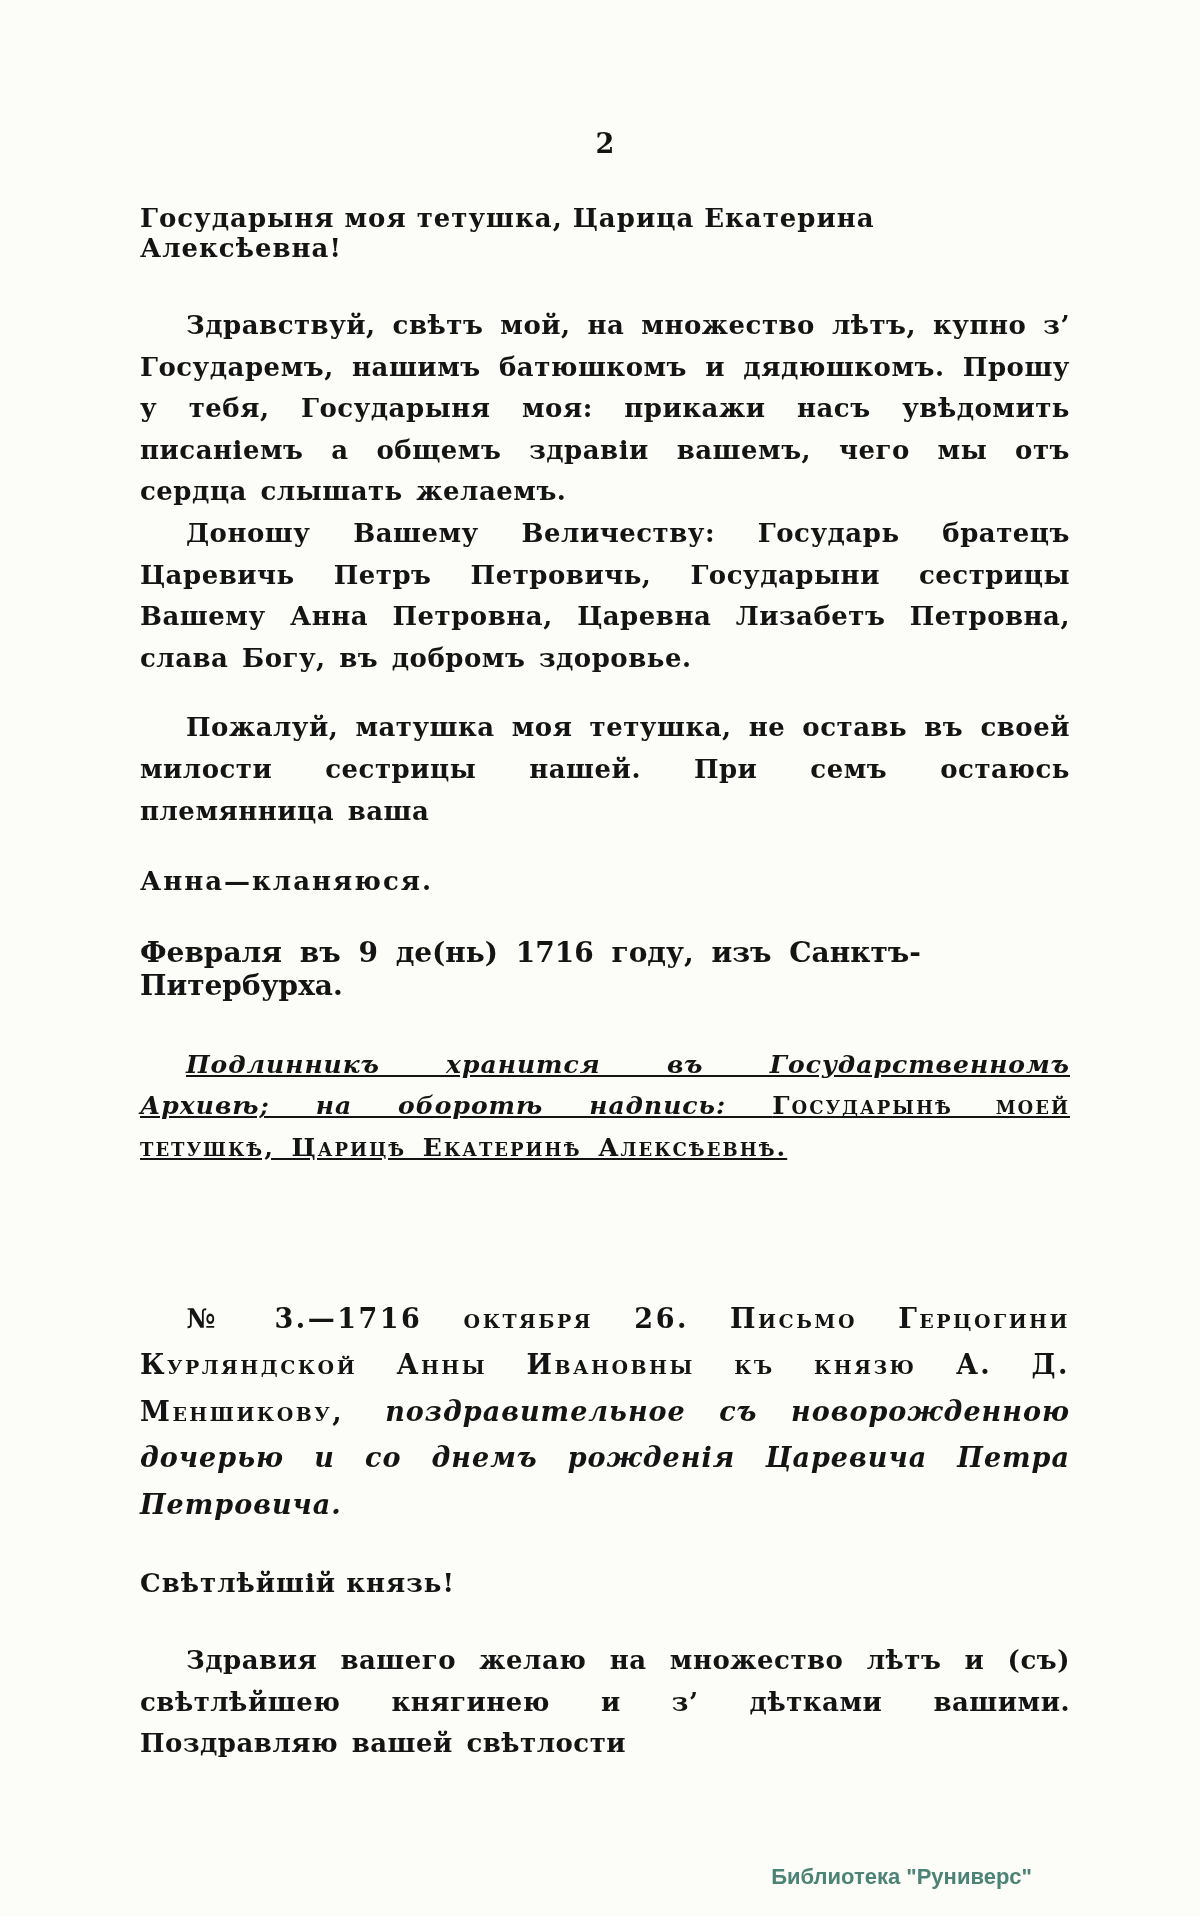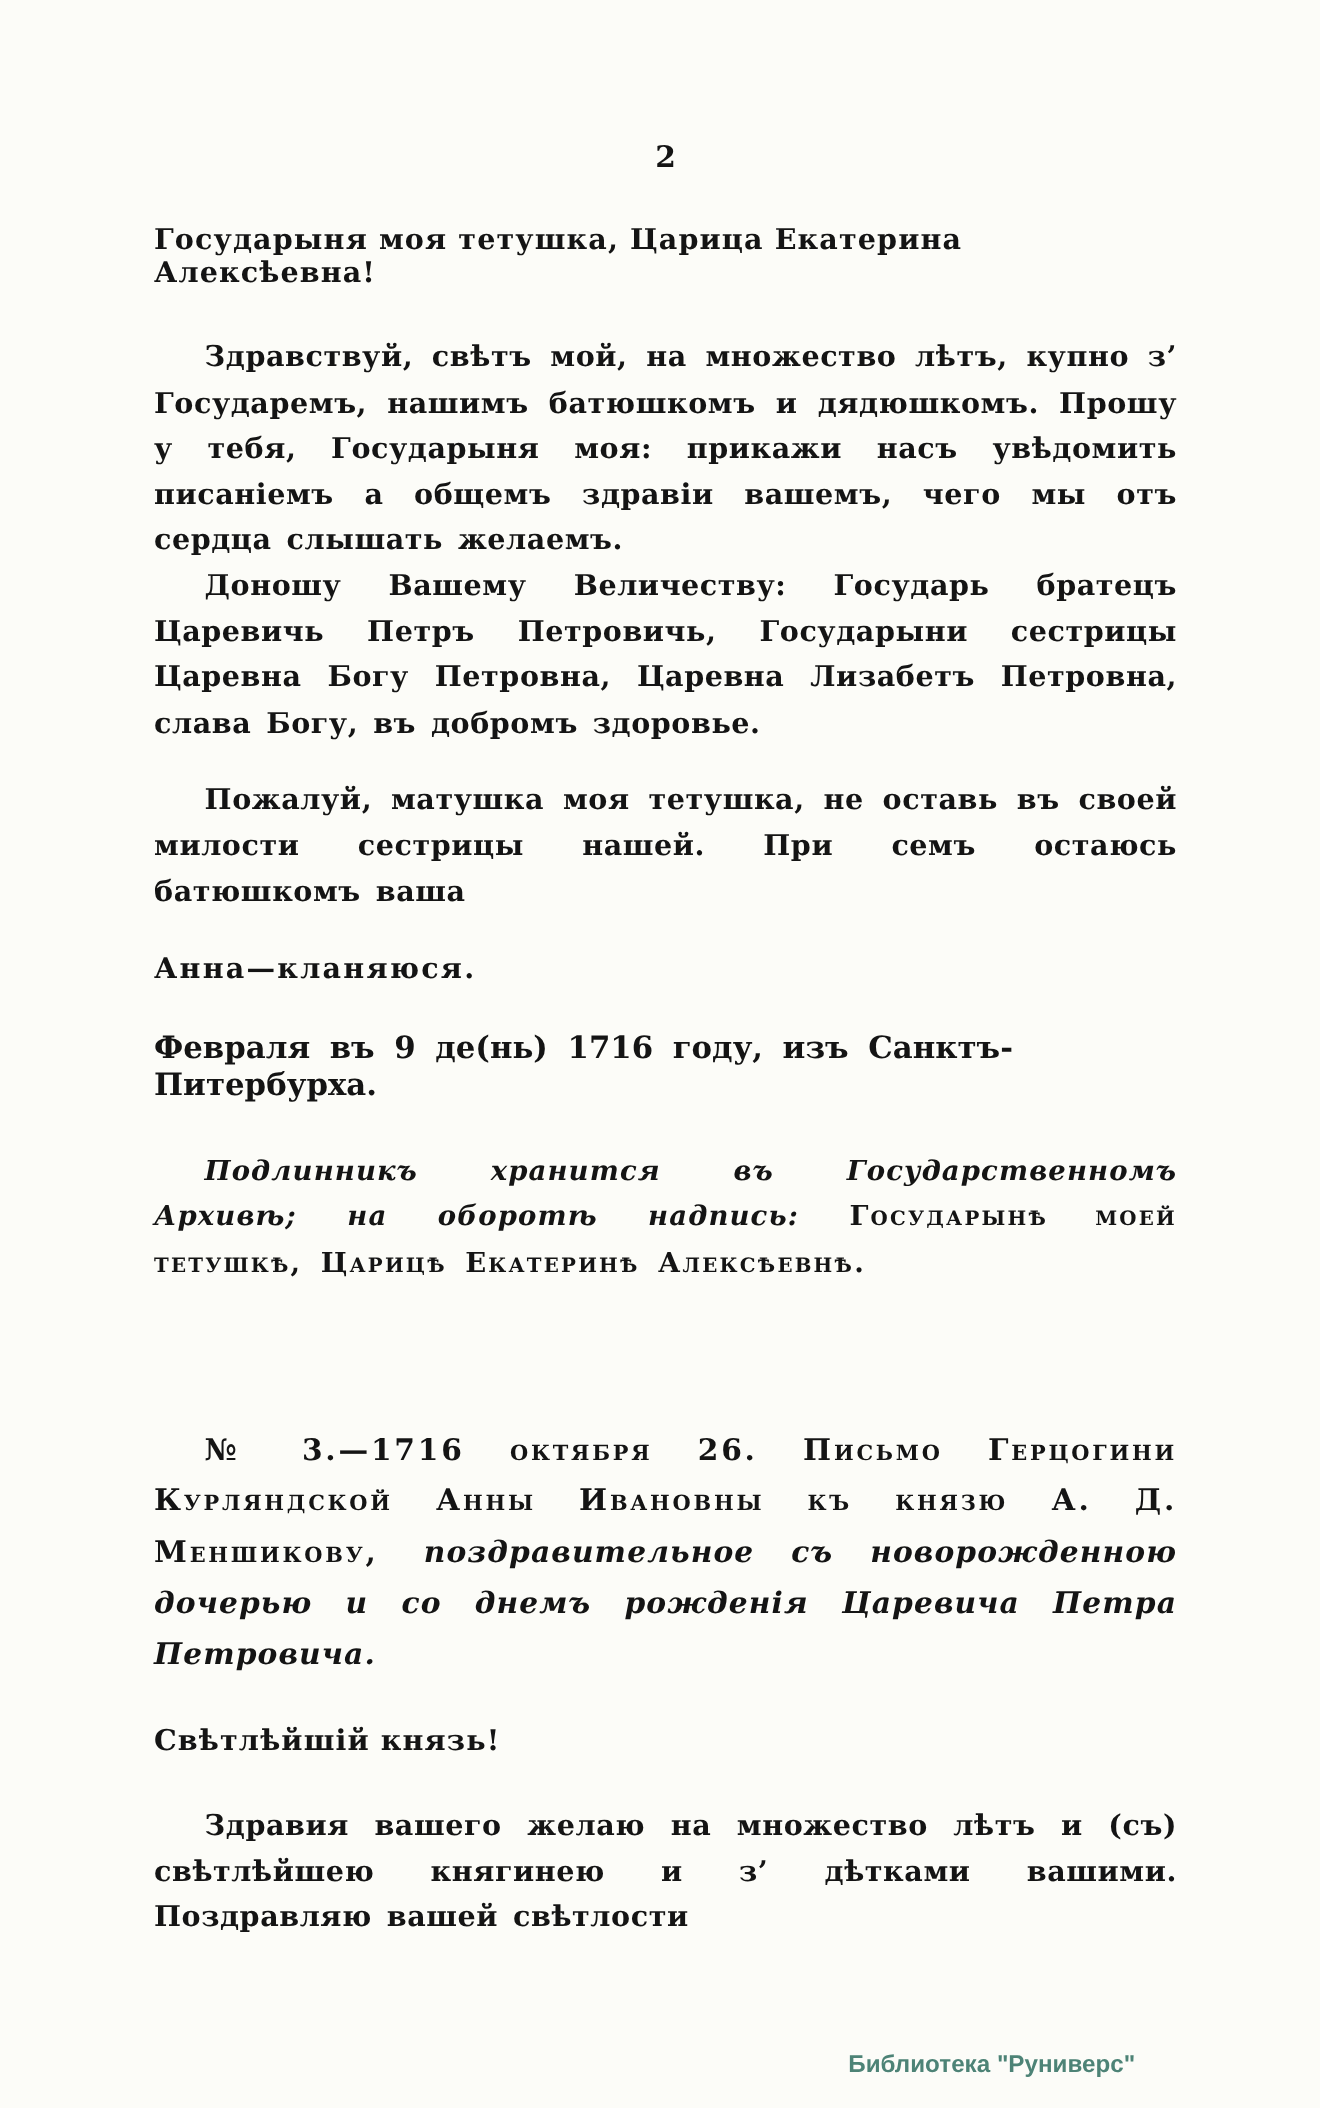--- a/index.html
+++ b/index.html
@@ -77,20 +77,21 @@
     font-weight: bold;
     word-spacing: 8px;
     margin-top: 40px;
   }
   .archive-note {
     font-size: 25px;
     line-height: 1.65;
     text-align: justify;
     text-indent: 46px;
     margin-top: 42px;
+    text-decoration: underline;
   }
   .archive-note .note-italic {
     font-weight: bold;
     font-style: italic;
     word-spacing: 10px;
     letter-spacing: 1px;
   }
   .archive-note .note-caps {
     font-weight: bold;
     font-variant: small-caps;
@@ -116,23 +117,23 @@
 <div class="page">
 
   <div class="page-number">2</div>
 
   <section>
 
     <div class="salutation">Государыня моя тетушка, Царица Екатерина Алексѣевна!</div>
 
     <p class="body-para">Здравствуй, свѣтъ мой, на множество лѣтъ, купно з’ Государемъ, нашимъ батюшкомъ и дядюшкомъ. Прошу у тебя, Государыня моя: прикажи насъ увѣдомить писаніемъ а общемъ здравіи вашемъ, чего мы отъ сердца слышать желаемъ.</p>
 
-    <p class="body-para">Доношу Вашему Величеству: Государь братецъ Царевичь Петръ Петровичь, Государыни сестрицы Царевна Богу Петровна, Царевна Лизабетъ Петровна, слава Богу, въ добромъ здоровье.</p>
+    <p class="body-para">Доношу Вашему Величеству: Государь братецъ Царевичь Петръ Петровичь, Государыни сестрицы Вашему Анна Петровна, Царевна Лизабетъ Петровна, слава Богу, въ добромъ здоровье.</p>
 
-    <p class="body-para spaced">Пожалуй, матушка моя тетушка, не оставь въ своей милости сестрицы нашей. При семъ остаюсь батюшкомъ ваша</p>
+    <p class="body-para spaced">Пожалуй, матушка моя тетушка, не оставь въ своей милости сестрицы нашей. При семъ остаюсь племянница ваша</p>
 
     <div class="signature-line">Анна—кланяюся.</div>
 
     <div class="dateline">Февраля въ 9 де(нь) 1716 году, изъ Санктъ-Питербурха.</div>
 
     <p class="archive-note"><span class="note-italic">Подлинникъ хранится въ Государственномъ Архивѣ; на оборотѣ надпись: </span><span class="note-caps">Государынѣ моей тетушкѣ, Царицѣ Екатеринѣ Алексѣевнѣ.</span></p>
   </section>
 
   <section class="letter-3">
     <p class="letter-heading"><span class="caps-part">№ 3.—1716 октября 26. Письмо Герцогини Курляндской Анны Ивановны къ князю А. Д. Меншикову, </span><span class="italic-part">поздравительное съ новорожденною дочерью и со днемъ рожденія Царевича Петра Петровича.</span></p>

